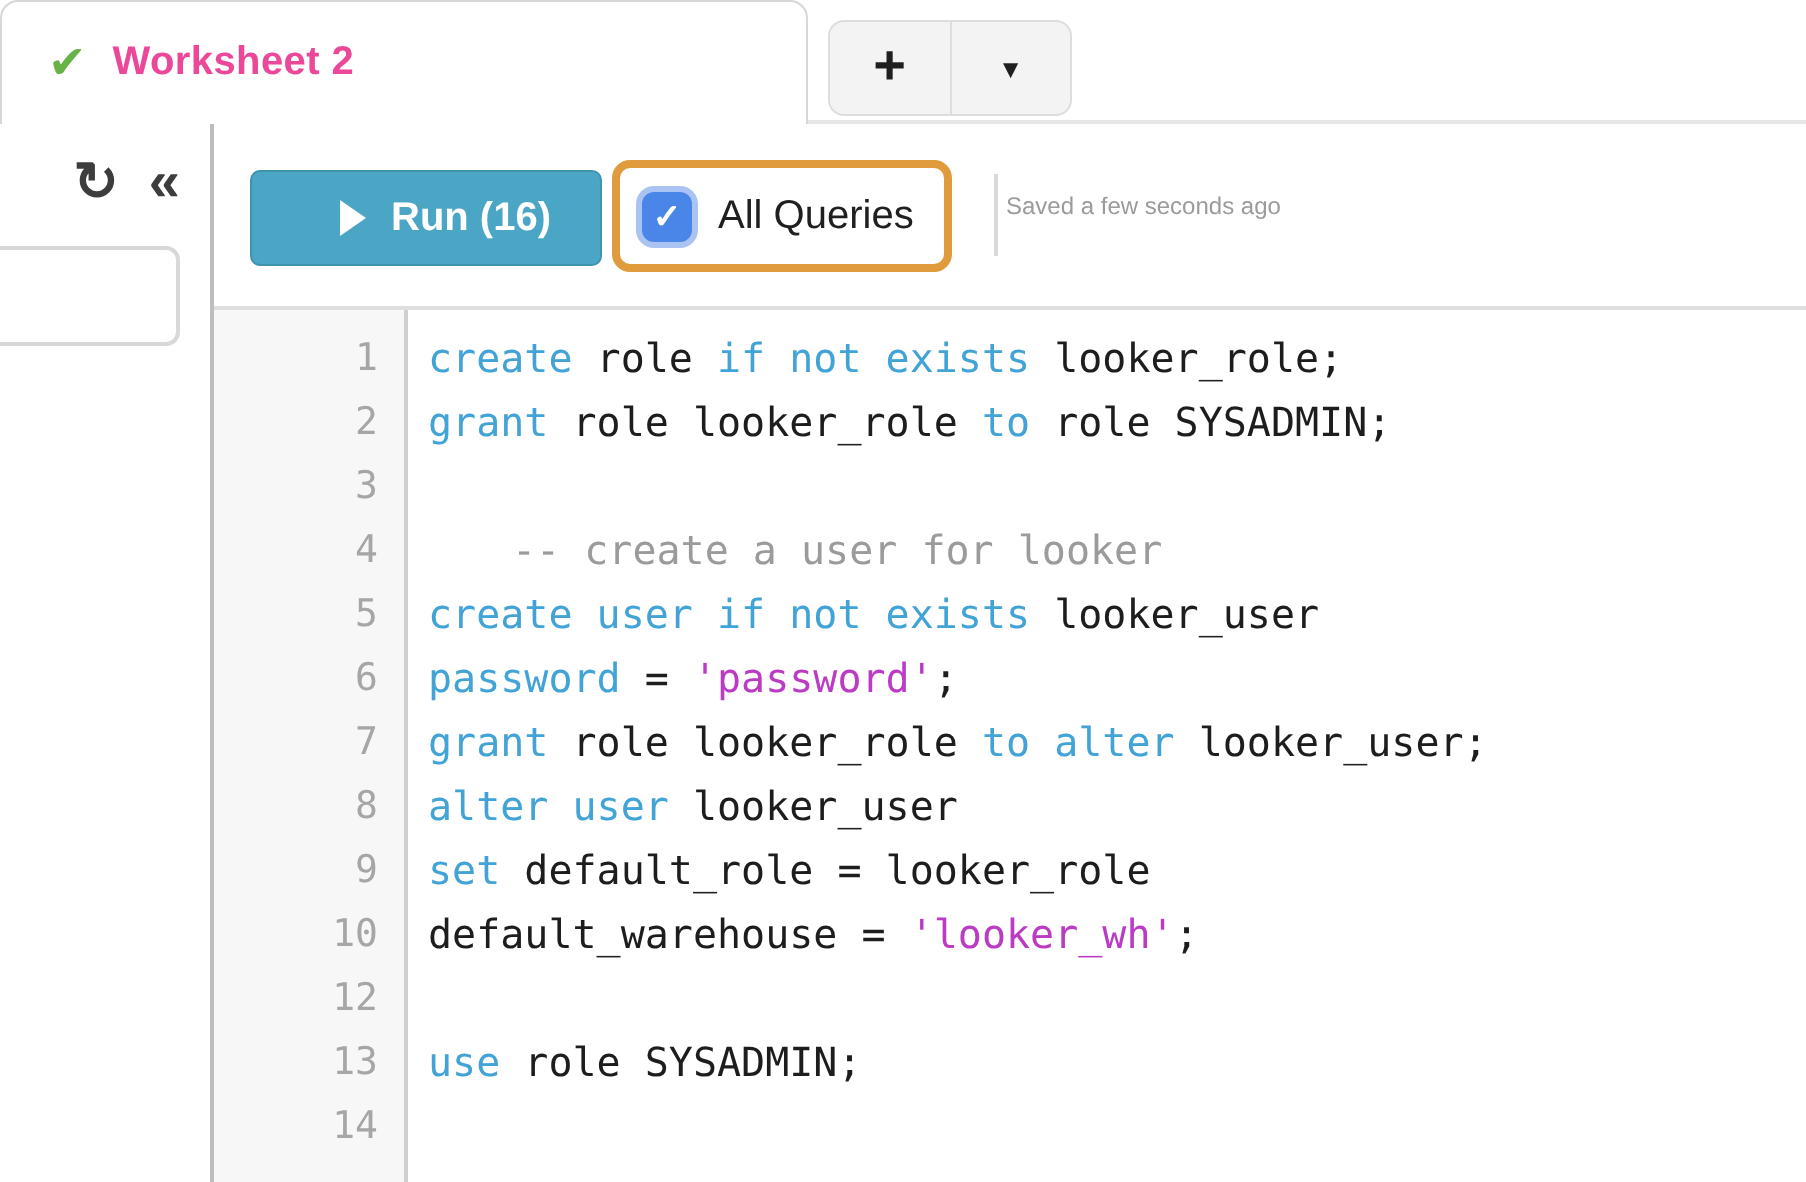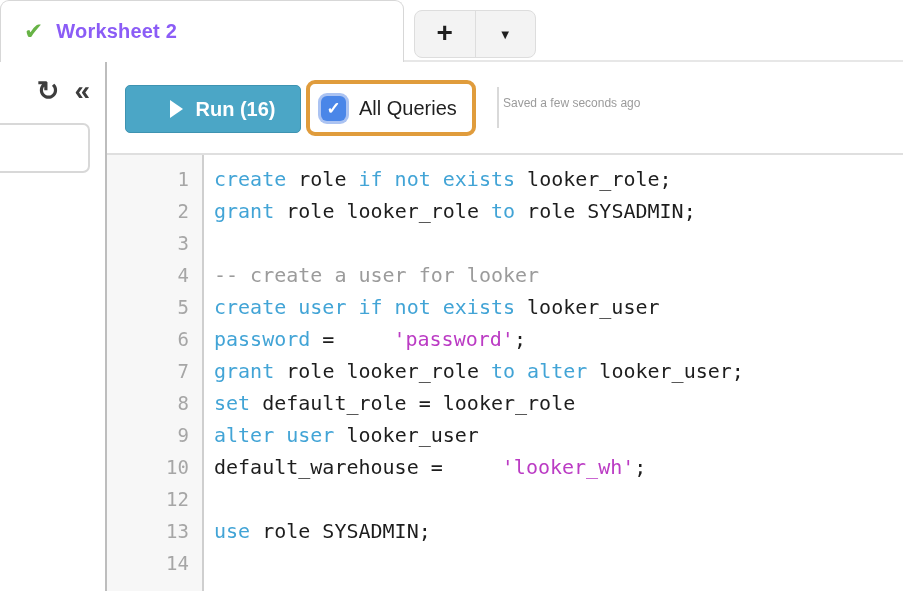--- a/index.html
+++ b/index.html
@@ -11,21 +11,21 @@
 
   
   .tabbar { position:absolute; left:0; top:0; width:903px; height:62px; background:#fff; }
   .tabbar-line { position:absolute; left:0; top:60px; width:903px; height:2px; background:#e7e7e7; z-index:1; }
   .tab {
     position:absolute; left:0; top:0; width:404px; height:62px; z-index:2;
     background:#fff; border:1.5px solid #d7d7d7; border-bottom:none;
     border-radius:9px 9px 0 0; display:flex; align-items:center; padding-left:23px;
   }
   .tab-check { color:var(--tab-check-green); font-size:23px; margin-right:13px; line-height:1; }
-  .tab-label { font-size:20px; font-weight:bold; color:#8b5cf6; letter-spacing:.2px; }
+  .tab-label { font-size:20px; font-weight:bold; color:#ec4899; letter-spacing:.2px; }
   .tab-actions {
     position:absolute; left:414px; top:10px; width:122px; height:48px; z-index:2;
     background:#f3f3f3; border:1px solid #ddd; border-radius:8px; display:flex; overflow:hidden;
   }
   .tab-actions .cell { flex:1; display:flex; align-items:center; justify-content:center; color:#1f1f1f; cursor:pointer; }
   .cell-new { border-right:1px solid #ddd; font-size:28px; font-weight:bold; padding-bottom:3px; }
   .cell-menu { font-size:13px; }
 
   
   .sidebar { position:absolute; left:0; top:62px; width:105px; height:529px; background:#fff; }
@@ -79,22 +79,22 @@
     padding:8px 13px 0 0; text-align:right;
     font-family:"DejaVu Sans Mono", monospace; font-size:19px; color:var(--line-number);
   }
   .code-lines {
     flex:1; padding:8px 0 0 10px;
     font-family:"DejaVu Sans Mono", monospace; font-size:20px; color:var(--code-text);
   }
   .ln, .cl { height:32px; line-height:32px; }
   .cl { white-space:pre; cursor:text; }
   .kw  { color:var(--keyword); }
-  .str { color:var(--string);margin-left:47px; }
-  .com { color:var(--comment); }
+  .str { color:var(--string); }
+  .com { color:var(--comment);margin-left:42px; }
   .pl  { color:var(--code-text); }
 </style>
 </head>
 <body>
 
 <div class="tabbar">
   <div class="tabbar-line"></div>
   <div class="tab">
     <span class="tab-check">✔</span>
     <span class="tab-label">Worksheet 2</span>
@@ -150,20 +150,20 @@
       <div class="ln">14</div>
     </div>
   <div class="code-lines">
       <div class="cl"><span class="kw">create</span><span class="pl"> role </span><span class="kw">if not exists</span><span class="pl"> looker_role;</span></div>
       <div class="cl"><span class="kw">grant</span><span class="pl"> role looker_role </span><span class="kw">to</span><span class="pl"> role SYSADMIN;</span></div>
       <div class="cl"></div>
       <div class="cl"><span class="com">-- create a user for looker</span></div>
       <div class="cl"><span class="kw">create user if not exists</span><span class="pl"> looker_user</span></div>
       <div class="cl"><span class="kw">password</span><span class="pl"> = </span><span class="str">'password'</span><span class="pl">;</span></div>
       <div class="cl"><span class="kw">grant</span><span class="pl"> role looker_role </span><span class="kw">to alter</span><span class="pl"> looker_user;</span></div>
+      <div class="cl"><span class="kw">alter user</span><span class="pl"> looker_user</span></div>
       <div class="cl"><span class="kw">set</span><span class="pl"> default_role = looker_role</span></div>
-      <div class="cl"><span class="kw">alter user</span><span class="pl"> looker_user</span></div>
       <div class="cl"><span class="pl">default_warehouse = </span><span class="str">'looker_wh'</span><span class="pl">;</span></div>
       <div class="cl"></div>
       <div class="cl"><span class="kw">use</span><span class="pl"> role SYSADMIN;</span></div>
       <div class="cl"></div>
     </div>
 </div>
 
 </body></html>

